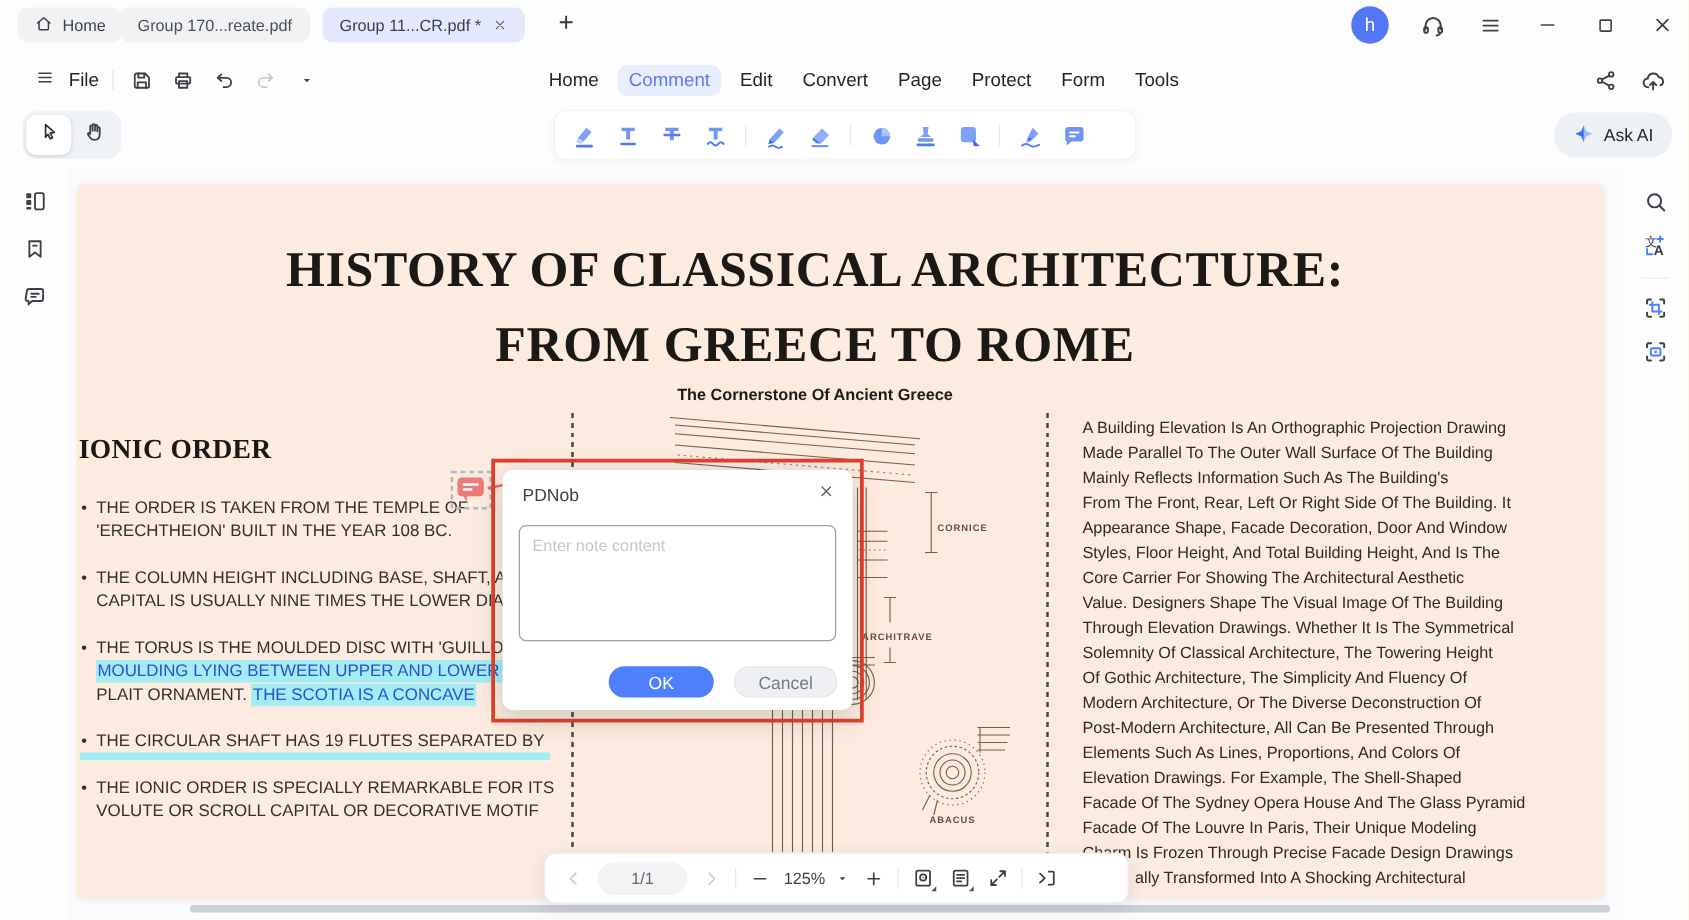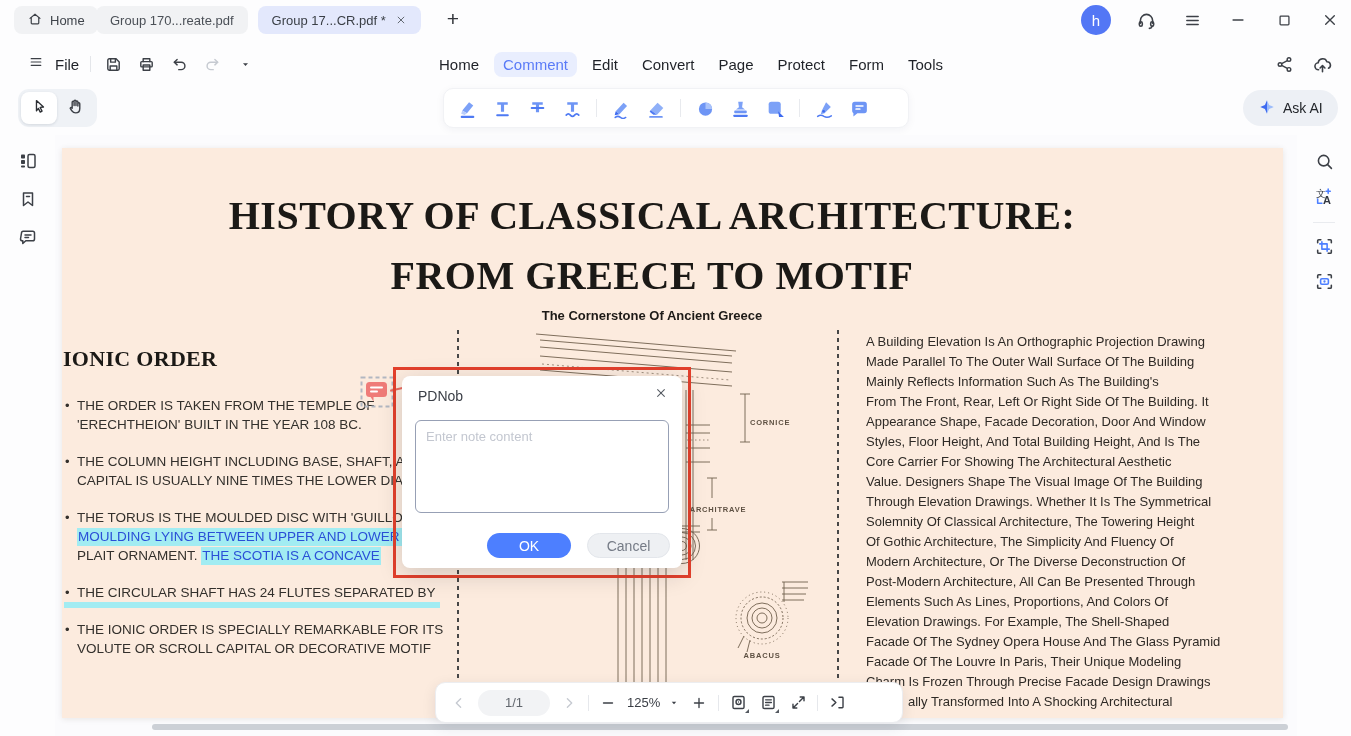--- a/index.html
+++ b/index.html
@@ -136,21 +136,21 @@
             <path d="M3.8 9.2 L10 4 l6.2 5.2"></path>
             <path d="M5.3 8.4 V15 a1 1 0 0 0 1 1 h7.4 a1 1 0 0 0 1-1 V8.4"></path>
           </svg></span>
       <span>Home</span>
     </div>
     <div id="doc-tabs">
         <div class="doc-tab">
           <span>Group 170...reate.pdf</span>
         </div>
         <div class="doc-tab active">
-          <span>Group 17...CR.pdf *</span>
+          <span>Group 11...CR.pdf *</span>
           <span style="display: flex;">
             <svg class="ic mid" viewBox="0 0 20 20" width="12" height="12">
               <path d="M5.2 5.2 L14.8 14.8 M14.8 5.2 L5.2 14.8"></path>
             </svg>
           </span>
         </div>
       </div>
     <div class="new-tab-btn">+</div>
     <div class="titlebar-right">
       <div class="avatar">h</div>
@@ -401,40 +401,40 @@
           <path d="M3.5 6.5 V4.5 a1 1 0 0 1 1 -1 h2 M13.5 3.5 h2 a1 1 0 0 1 1 1 v2 M16.5 13.5 v2 a1 1 0 0 1 -1 1 h-2 M6.5 16.5 h-2 a1 1 0 0 1 -1 -1 v-2"></path>
           <rect x="6.3" y="7.3" width="7.4" height="5.4" rx="1.2" stroke="#4d7fff"></rect>
           <circle cx="10" cy="10" r="1.1" fill="#4d7fff" stroke="none"></circle>
         </svg>
       </div>
     </div>
 
   <div class="viewport">
     <div class="page">
       <div class="doc-title" style="top:44px">HISTORY OF CLASSICAL ARCHITECTURE:</div>
-      <div class="doc-title" style="top:104px">FROM GREECE TO MOTIF</div>
+      <div class="doc-title" style="top:104px">FROM GREECE TO ROME</div>
       <div class="doc-subtitle">The Cornerstone Of Ancient Greece</div>
 
       <div class="ionic-heading">IONIC ORDER</div>
       <div id="ionic-bullets">
           <div class="bullet">
             <div class="bline"><span>THE ORDER IS TAKEN FROM THE TEMPLE OF</span></div>
             <div class="bline"><span>'ERECHTHEION' BUILT IN THE YEAR 108 BC.</span></div>
           </div>
           <div class="bullet">
             <div class="bline"><span>THE COLUMN HEIGHT INCLUDING BASE, SHAFT, AND</span></div>
             <div class="bline"><span>CAPITAL IS USUALLY NINE TIMES THE LOWER DIAMETER</span></div>
           </div>
           <div class="bullet">
             <div class="bline"><span>THE TORUS IS THE MOULDED DISC WITH 'GUILLOCHE</span></div>
             <div class="bline"><span class="hl">MOULDING LYING BETWEEN UPPER AND LOWER TORUS.</span></div>
             <div class="bline"><span>PLAIT ORNAMENT. </span><span class="hl">THE SCOTIA IS A CONCAVE</span></div>
           </div>
           <div class="bullet">
-            <div class="bline"><span>THE CIRCULAR SHAFT HAS 24 FLUTES SEPARATED BY</span></div>
+            <div class="bline"><span>THE CIRCULAR SHAFT HAS 19 FLUTES SEPARATED BY</span></div>
           </div>
           <div class="bullet">
             <div class="bline"><span>THE IONIC ORDER IS SPECIALLY REMARKABLE FOR ITS</span></div>
             <div class="bline"><span>VOLUTE OR SCROLL CAPITAL OR DECORATIVE MOTIF</span></div>
           </div>
         </div>
       <div class="hl-strip"></div>
 
       <div class="dashv" style="left:395px;top:182px;height:350px"></div>
       <div class="dashv" style="left:775px;top:182px;height:380px"></div>

